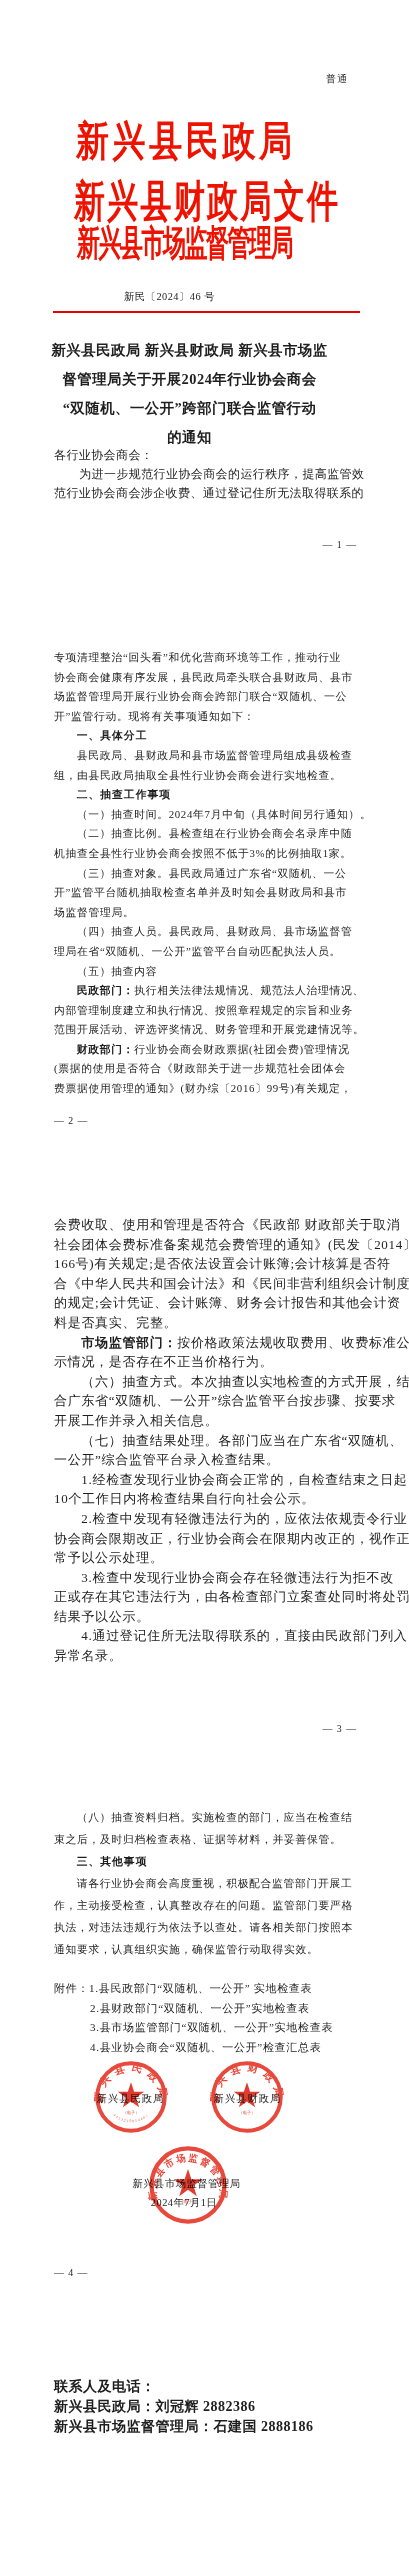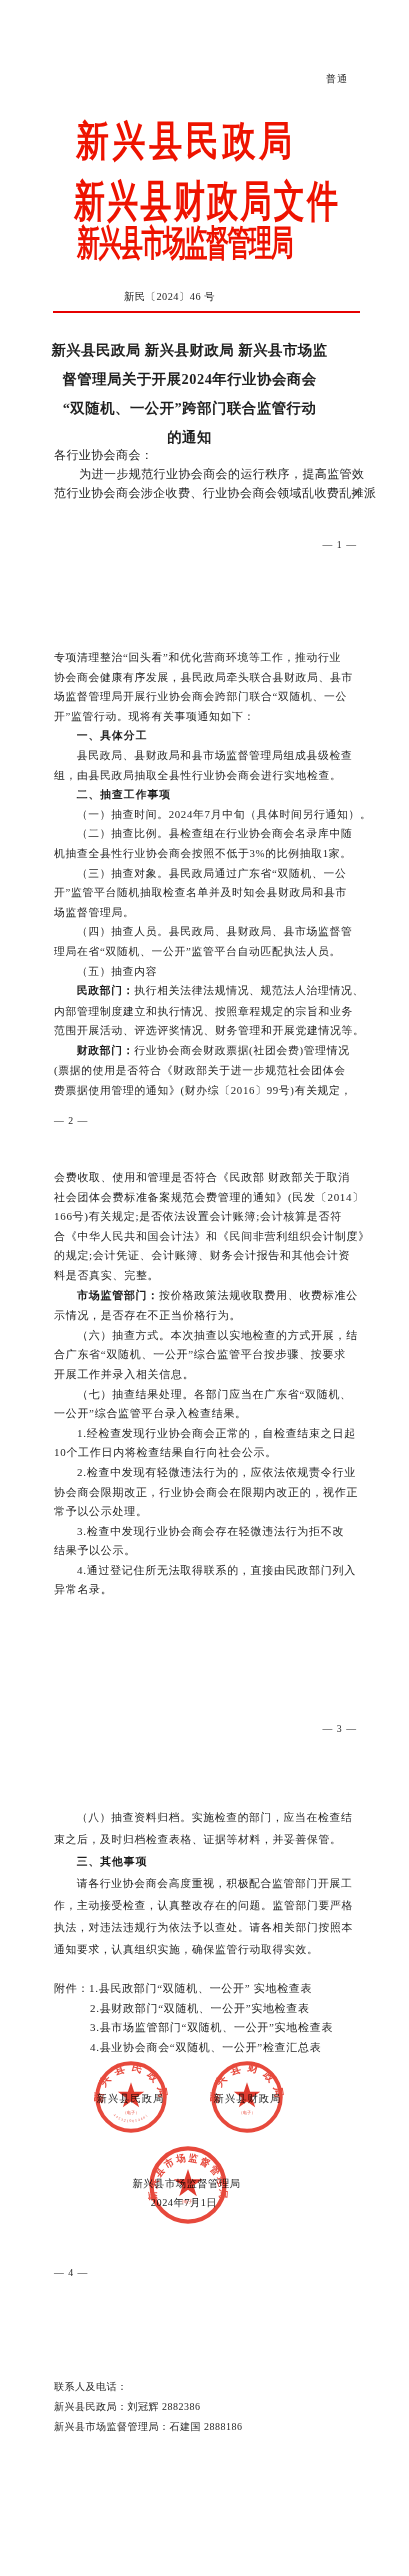--- a/index.html
+++ b/index.html
@@ -22,21 +22,21 @@
   .redrule{position:absolute;left:53px;top:311px;width:307px;height:2.1px;background:var(--rule_red,#e60000);}
   
   .titleblock{position:absolute;left:0;top:336px;width:379px;text-align:center;
       font-size:14.4px;font-weight:bold;line-height:29px;letter-spacing:0.5px;}
   
   [data-block]{position:absolute;left:54px;width:306px;}
   .bl{line-height:var(--lh,19.6px);white-space:pre;}
   .bl.i{text-indent:2.1em;}
   .bl.h{text-indent:2.1em;font-weight:bold;font-family:Liberation Serif, serif;letter-spacing:1px;}
   .bl.a2{margin-left:36px;}
-  .lead{font-weight:bold;font-family:Liberation Mono, monospace;}
+  .lead{font-weight:bold;font-family:Liberation Serif, serif;}
   
   .pn{position:absolute;font-size:9.8px;letter-spacing:1px;white-space:pre;}
   
   .sig{position:absolute;font-size:10.3px;letter-spacing:1px;text-align:center;white-space:pre;}
   .sig1{left:92px;top:2092px;width:77px;}
   .sig2{left:209px;top:2092px;width:77px;}
   .sig3{left:130px;top:2177px;width:113px;letter-spacing:0.5px;}
   .sigdate{left:143px;top:2196px;width:82px;letter-spacing:0.5px;}
   
   .stamp{position:absolute;mix-blend-mode:multiply;opacity:.92;}
@@ -66,21 +66,21 @@
   <div class="titleblock">
     <div>新兴县民政局 新兴县财政局 新兴县市场监</div>
     <div>督管理局关于开展2024年行业协会商会</div>
     <div>“双随机、一公开”跨部门联合监管行动</div>
     <div>的通知</div>
   </div>
 
   <div data-block="p1" style="top: 446px; font-size: 12px; letter-spacing: 0.4px; --lh: 19px;">
       <div class="bl ">各行业协会商会：</div>
       <div class="bl i">为进一步规范行业协会商会的运行秩序，提高监管效</div>
-      <div class="bl ">范行业协会商会涉企收费、行业协会商会领域乱收费乱摊派</div>
+      <div class="bl ">范行业协会商会涉企收费、通过登记住所无法取得联系的</div>
     </div>
   <div data-block="p2" style="top: 648px; font-size: 10.8px; letter-spacing: 0.7px; --lh: 19.6px;">
       <div class="bl ">专项清理整治“回头看”和优化营商环境等工作，推动行业</div>
       <div class="bl ">协会商会健康有序发展，县民政局牵头联合县财政局、县市</div>
       <div class="bl ">场监督管理局开展行业协会商会跨部门联合“双随机、一公</div>
       <div class="bl ">开”监管行动。现将有关事项通知如下：</div>
       <div class="bl h">一、具体分工</div>
       <div class="bl i">县民政局、县财政局和县市场监督管理局组成县级检查</div>
       <div class="bl ">组，由县民政局抽取全县性行业协会商会进行实地检查。</div>
       <div class="bl h">二、抽查工作事项</div>
@@ -93,60 +93,61 @@
       <div class="bl i">（四）抽查人员。县民政局、县财政局、县市场监督管</div>
       <div class="bl ">理局在省“双随机、一公开”监管平台自动匹配执法人员。</div>
       <div class="bl i">（五）抽查内容</div>
       <div class="bl i"><span class="lead">民政部门：</span>执行相关法律法规情况、规范法人治理情况、</div>
       <div class="bl ">内部管理制度建立和执行情况、按照章程规定的宗旨和业务</div>
       <div class="bl ">范围开展活动、评选评奖情况、财务管理和开展党建情况等。</div>
       <div class="bl i"><span class="lead">财政部门：</span>行业协会商会财政票据(社团会费)管理情况</div>
       <div class="bl ">(票据的使用是否符合《财政部关于进一步规范社会团体会</div>
       <div class="bl ">费票据使用管理的通知》(财办综〔2016〕99号)有关规定，</div>
     </div>
-  <div data-block="p3" style="top: 1168px; font-size: 11px; letter-spacing: 0.7px; --lh: 19.6px;">
+  <div data-block="p3" style="top: 1215px; font-size: 13px; letter-spacing: 0.7px; --lh: 19.6px;">
       <div class="bl ">会费收取、使用和管理是否符合《民政部 财政部关于取消</div>
       <div class="bl ">社会团体会费标准备案规范会费管理的通知》(民发〔2014〕</div>
       <div class="bl ">166号)有关规定;是否依法设置会计账簿;会计核算是否符</div>
       <div class="bl ">合《中华人民共和国会计法》和《民间非营利组织会计制度》</div>
       <div class="bl ">的规定;会计凭证、会计账簿、财务会计报告和其他会计资</div>
       <div class="bl ">料是否真实、完整。</div>
       <div class="bl i"><span class="lead">市场监管部门：</span>按价格政策法规收取费用、收费标准公</div>
       <div class="bl ">示情况，是否存在不正当价格行为。</div>
       <div class="bl i">（六）抽查方式。本次抽查以实地检查的方式开展，结</div>
       <div class="bl ">合广东省“双随机、一公开”综合监管平台按步骤、按要求</div>
       <div class="bl ">开展工作并录入相关信息。</div>
       <div class="bl i">（七）抽查结果处理。各部门应当在广东省“双随机、</div>
       <div class="bl ">一公开”综合监管平台录入检查结果。</div>
       <div class="bl i">1.经检查发现行业协会商会正常的，自检查结束之日起</div>
       <div class="bl ">10个工作日内将检查结果自行向社会公示。</div>
       <div class="bl i">2.检查中发现有轻微违法行为的，应依法依规责令行业</div>
       <div class="bl ">协会商会限期改正，行业协会商会在限期内改正的，视作正</div>
       <div class="bl ">常予以公示处理。</div>
       <div class="bl i">3.检查中发现行业协会商会存在轻微违法行为拒不改</div>
+      <div class="bl ">正或存在其它违法行为，由各检查部门立案查处同时将处罚</div>
       <div class="bl ">结果予以公示。</div>
       <div class="bl i">4.通过登记住所无法取得联系的，直接由民政部门列入</div>
       <div class="bl ">异常名录。</div>
     </div>
   <div data-block="p4" style="top: 1806px; font-size: 10.8px; letter-spacing: 0.7px; --lh: 22px;">
       <div class="bl i">（八）抽查资料归档。实施检查的部门，应当在检查结</div>
       <div class="bl ">束之后，及时归档检查表格、证据等材料，并妥善保管。</div>
       <div class="bl h">三、其他事项</div>
       <div class="bl i">请各行业协会商会高度重视，积极配合监管部门开展工</div>
       <div class="bl ">作，主动接受检查，认真整改存在的问题。监管部门要严格</div>
       <div class="bl ">执法，对违法违规行为依法予以查处。请各相关部门按照本</div>
       <div class="bl ">通知要求，认真组织实施，确保监管行动取得实效。</div>
     </div>
   <div data-block="att" style="top: 1979px; font-size: 11px; letter-spacing: 0.7px; --lh: 19.6px;">
       <div class="bl ">附件：1.县民政部门“双随机、一公开” 实地检查表</div>
       <div class="bl a2">2.县财政部门“双随机、一公开”实地检查表</div>
       <div class="bl a2">3.县市场监管部门“双随机、一公开”实地检查表</div>
       <div class="bl a2">4.县业协会商会“双随机、一公开”检查汇总表</div>
     </div>
-  <div data-block="contact" style="top: 2377px; font-size: 10px; letter-spacing: 0.5px; --lh: 20px;">
+  <div data-block="contact" style="top: 2377px; font-size: 14px; letter-spacing: 0.5px; font-weight: bold; --lh: 20px;">
       <div class="bl ">联系人及电话：</div>
       <div class="bl ">新兴县民政局：刘冠辉 2882386</div>
       <div class="bl ">新兴县市场监督管理局：石建国 2888186</div>
     </div>
 
   <div class="sig sig1">新兴县民政局</div>
   <div class="sig sig2">新兴县财政局</div>
   <div class="sig sig3">新兴县市场监督管理局</div>
   <div class="sig sigdate">2024年7月1日</div>
 

